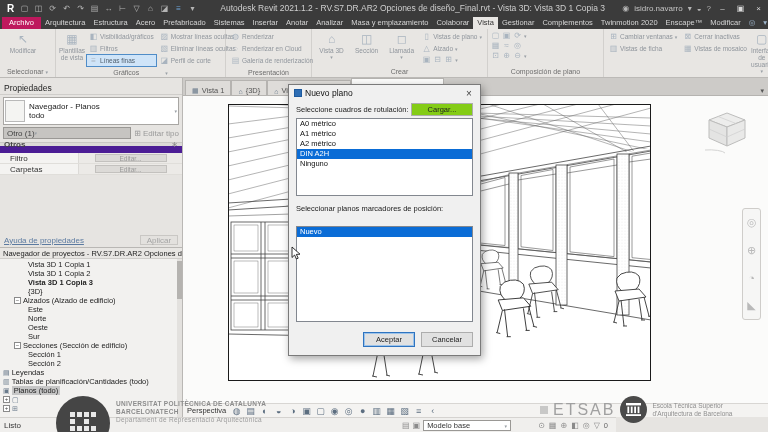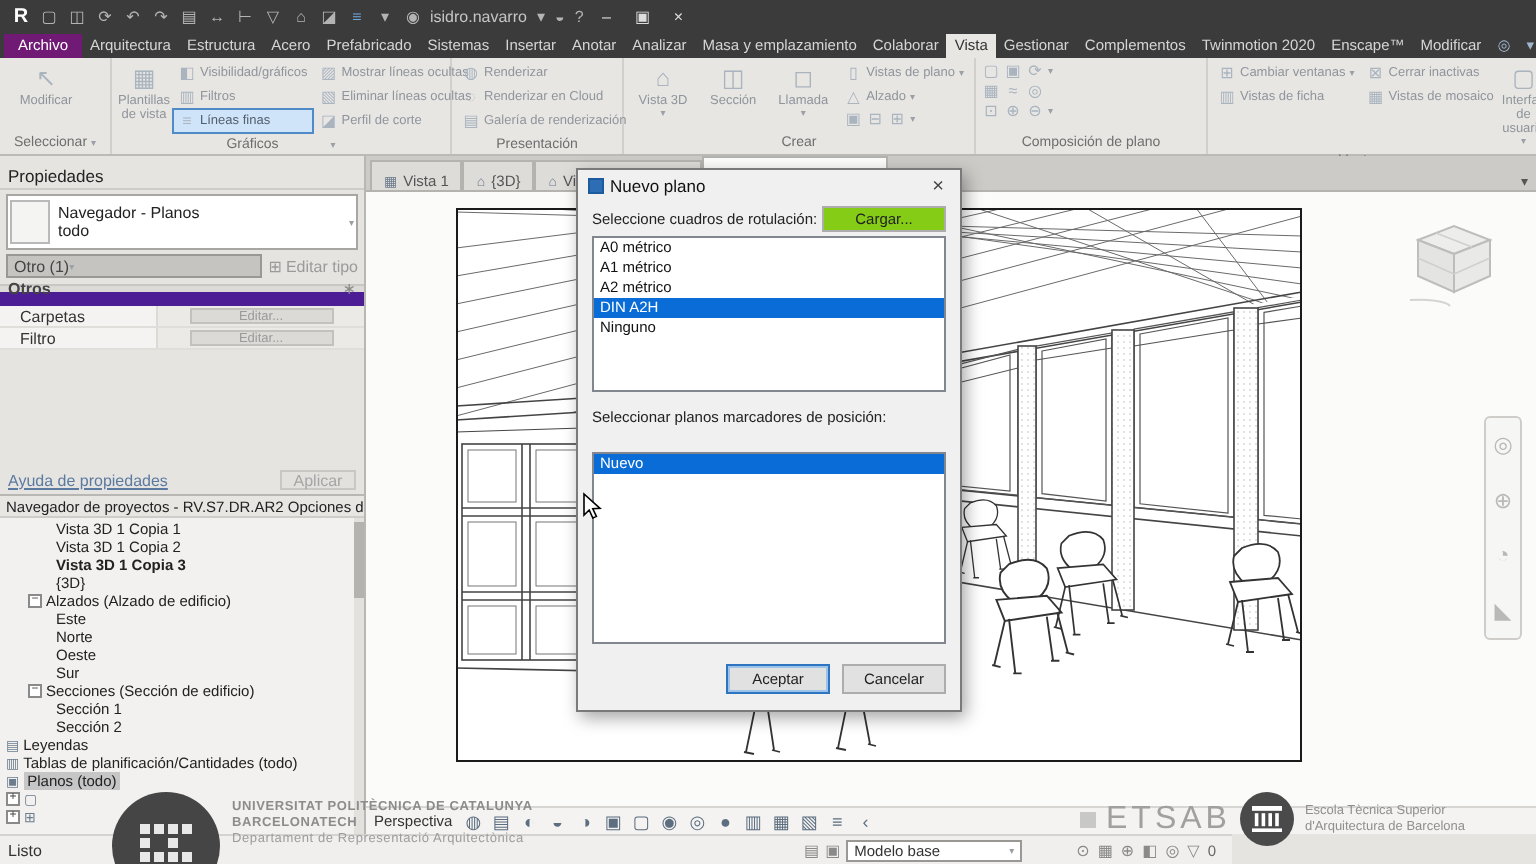--- a/index.html
+++ b/index.html
@@ -14,21 +14,21 @@
 .rlogo{color:#fff;font-weight:bold;font-size:10px}
 .qic.blue{color:#6fa8dc}
 #titletext{flex:1;text-align:center;font-size:8.5px;color:#cfcfcf;white-space:nowrap;overflow:hidden}
 .tbr{display:flex;align-items:center;gap:5px;padding-right:3px;color:#c5c5c5}
 .tbr .uic{font-size:8px;color:#b4b4b4}
 .winbtn{width:13px;text-align:center;color:#dcdcdc;font-size:8px}
 
 
 #ribbontabs{left:0;top:16px;width:768px;height:13px;background:#3b3b3b;display:flex;align-items:flex-end;padding-left:2px}
 .rtab{padding:1px 4px 2px;font-size:7.5px;color:#d5d5d5;white-space:nowrap}
-.rtab.file{background:#701a75;color:#fff;padding:1px 7px 2px}
+.rtab.file{background:#be185d;color:#fff;padding:1px 7px 2px}
 .rtab.active{background:#e8e6e3;color:#333}
 .rtab.extra{color:#9fb6cc}
 
 
 #ribbon{left:0;top:29px;width:768px;height:49px;background:#e8e6e3;border-bottom:1px solid #bcbab7;display:flex}
 .panel{display:flex;flex-direction:column;border-right:1px solid #d2d0cd;height:100%}
 .pbody{flex:1;display:flex;align-items:flex-start;gap:2px;padding:2px 3px}
 .plabel{height:11px;font-size:7px;color:#6e6e6e;display:flex;align-items:center;justify-content:center;gap:2px;white-space:nowrap}
 .rbig{width:40px;display:flex;flex-direction:column;align-items:center;font-size:6.5px;color:#8f959c;text-align:center;line-height:7px;padding-top:1px}
 .rbig .bic{width:15px;height:15px;font-size:12px;color:#a9b4bf;display:flex;align-items:center;justify-content:center}
@@ -137,20 +137,21 @@
     <span class="qic">↷</span>
     <span class="qic">▤</span>
     <span class="qic">↔</span>
     <span class="qic">⊢</span>
     <span class="qic">▽</span>
     <span class="qic">⌂</span>
     <span class="qic">◪</span>
     <span class="qic blue">≡</span>
     <span class="qic">▾</span>
   </div>
+  <div id="titletext">Autodesk Revit 2021.1.2 - RV.S7.DR.AR2 Opciones de diseño_Final.rvt - Vista 3D: Vista 3D 1 Copia 3</div>
   <div class="tbr">
     <span class="uic">◉</span>
     <span>isidro.navarro</span>
     <span class="uic">▾</span>
     <span class="uic">◒</span>
     <span class="uic">?</span>
     <span class="winbtn">–</span>
     <span class="winbtn">▣</span>
     <span class="winbtn">×</span>
   </div>
@@ -375,27 +376,27 @@
     <div id="edittype">
         <span>⊞</span>
         <span>Editar tipo</span>
       </div>
   </div>
   <div class="grphdr">
       <span>Otros</span>
       <span style="margin-left:auto;font-weight:normal;color:#8a8a8a">∗</span>
     </div>
   <div class="prow">
-    <div class="pl">Carpetas</div>
+    <div class="pl">Filtro</div>
     <div class="pv">
         <div class="editbtn">Editar...</div>
       </div>
   </div>
   <div class="prow">
-    <div class="pl">Filtro</div>
+    <div class="pl">Carpetas</div>
     <div class="pv">
         <div class="editbtn">Editar...</div>
       </div>
   </div>
   <div id="helprow">
     <span id="helplink">Ayuda de propiedades</span>
     <div id="applybtn">Aplicar</div>
   </div>
   <div id="pbtitle">
       <span>Navegador de proyectos - RV.S7.DR.AR2 Opciones de diseño...</span>

